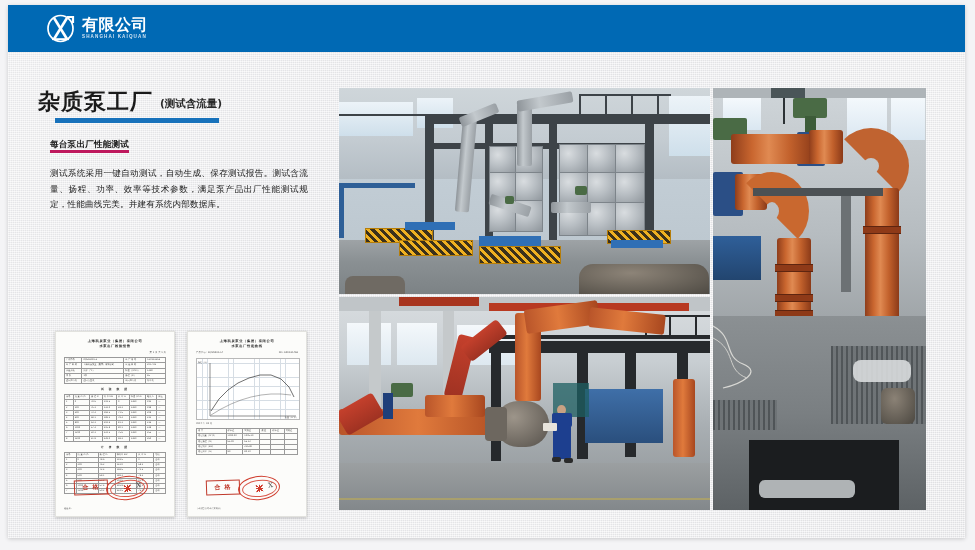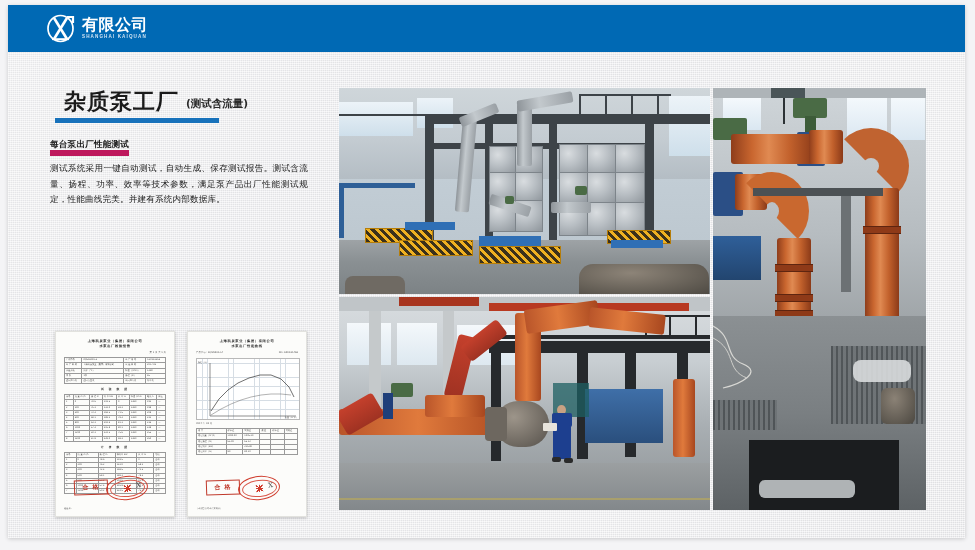--- a/index.html
+++ b/index.html
@@ -45,44 +45,44 @@
     font-family:"Liberation Sans",sans-serif;
   }
   .tagline{
     position:absolute;right:32px;top:0;height:47px;display:flex;align-items:center;
     color:#ffffff;font-size:7.5px;letter-spacing:.4px;font-weight:bold;
     font-family:"DejaVu Sans","Liberation Sans",sans-serif;opacity:.95;
   }
 
   
   .title-row{
-    position:absolute;left:56px;top:86px;display:flex;align-items:flex-end;gap:7px;
+    position:absolute;left:30px;top:86px;display:flex;align-items:flex-end;gap:7px;
   }
   .title-main{
     font-family:"DejaVu Sans","Liberation Sans",sans-serif;
     font-size:22px;font-weight:bold;color:#1a1a1a;letter-spacing:1px;line-height:1;
   }
   .title-sub{
     font-family:"DejaVu Sans","Liberation Sans",sans-serif;
     font-size:10.5px;font-weight:bold;color:#2a2a2a;letter-spacing:0;
     padding-bottom:2px;
   }
   .title-rule{
     position:absolute;left:47px;top:113px;width:164px;height:5px;background:#1872bb;
   }
 
   .body-block{position:absolute;left:42px;top:128px;width:258px;}
   .body-head{
     font-family:"DejaVu Sans","Liberation Sans",sans-serif;
     font-size:8.6px;font-weight:bold;color:#141414;letter-spacing:.2px;
-    border-bottom:6px solid #be185d;display:inline-block;padding-bottom:1px;
+    border-bottom:3px solid #be185d;display:inline-block;padding-bottom:1px;
     line-height:1.2;
   }
   .body-para{
-    margin-top:5px;
+    margin-top:13px;
     font-family:"DejaVu Sans","Liberation Sans",sans-serif;
     font-size:8.6px;color:#1b1b1b;line-height:1.78;letter-spacing:.15px;
     text-align:justify;
   }
 
   
   .docs{position:absolute;left:47px;top:326px;display:flex;gap:12px;}
   .doc{
     width:118px;height:184px;background:#fcfcfa;
     box-shadow:0 1px 3px rgba(0,0,0,.22);

